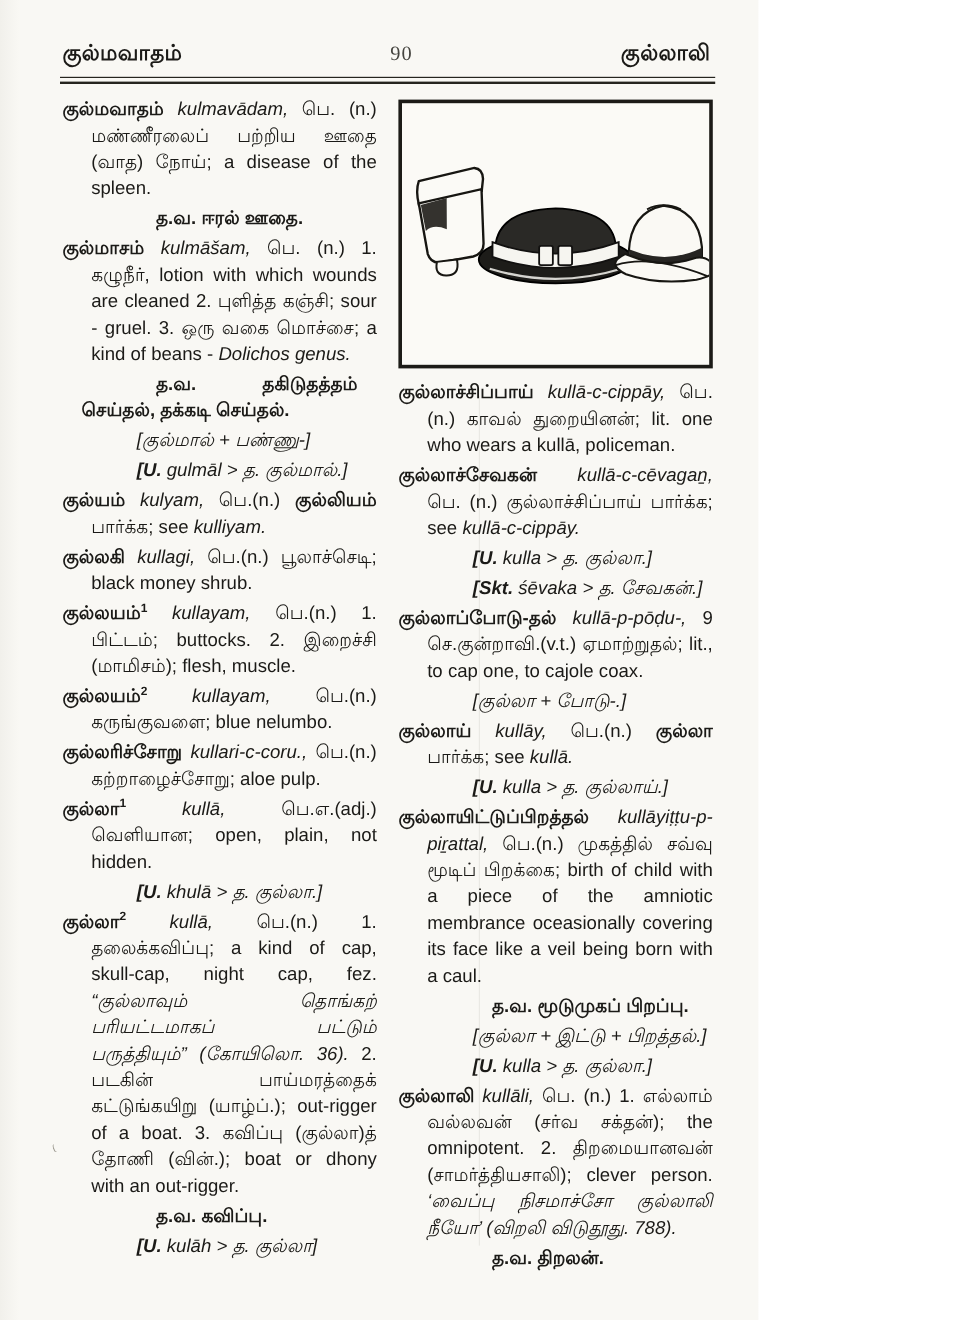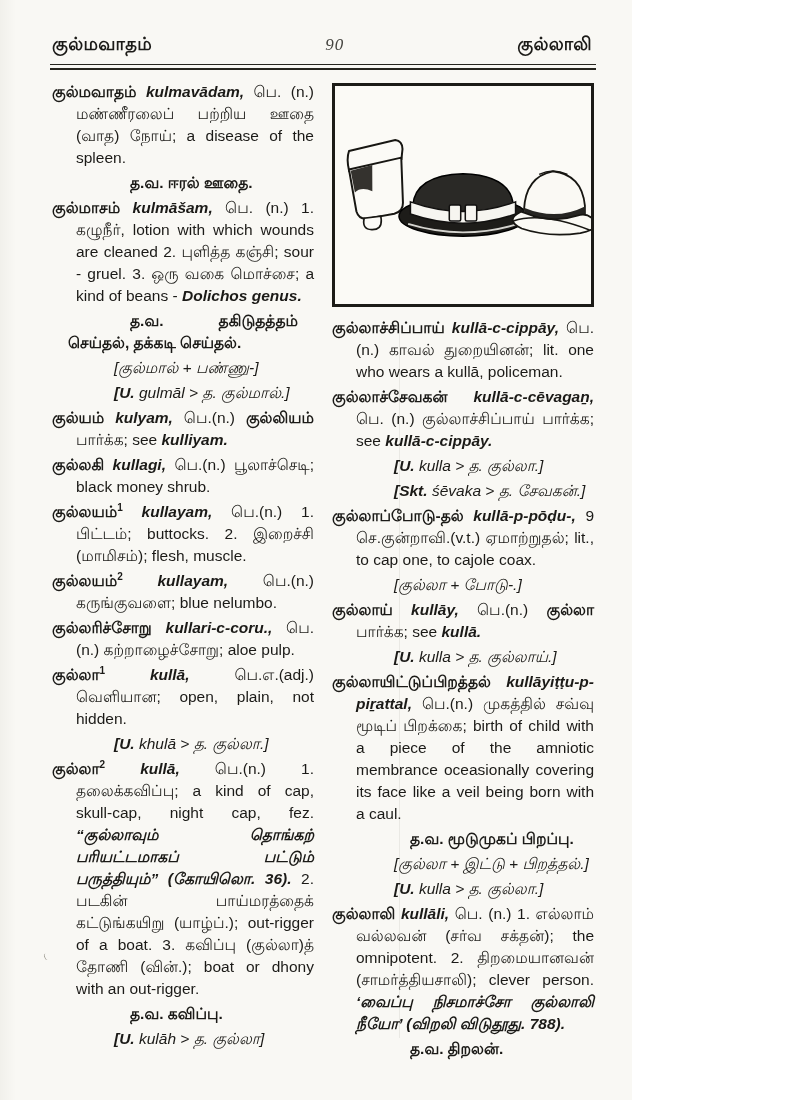--- a/index.html
+++ b/index.html
@@ -8,34 +8,34 @@
     background:linear-gradient(90deg,#f1f0eb 0,#f9f8f4 16px,#f9f8f4 786px,#f3f2ed 800px);
     color:#1b1a17;
     font-family:"Liberation Sans","DejaVu Sans",sans-serif;
   }
   .hdr{
     display:flex;justify-content:space-between;align-items:baseline;
     margin:34px 40px 0 52px;font-weight:700;font-size:18px;letter-spacing:.3px;
   }
   .pageno{
     font-family:"Liberation Serif","DejaVu Serif",serif;font-weight:400;
-    font-size:17px;color:#45443f;letter-spacing:1px;font-style:italic;
+    font-size:17px;color:#45443f;letter-spacing:1px;
   }
   .rule{margin:7px 36px 0 50px;height:3px;border-top:1px solid #26251f;border-bottom:2.5px solid #26251f;}
   .cols{
     display:grid;grid-template-columns:1fr 1fr;column-gap:18px;
     margin:11px 38px 0 52px;font-size:15.5px;line-height:22px;text-align:justify;
   }
   .col{min-width:0;}
   p{margin:0;}
   .p-entry{margin:0 0 3px;padding-left:24px;text-indent:-24px;}
   .p-tv{margin:1px 16px 3px;font-weight:700;text-indent:62px;}
   .p-ety{margin:1px 0 3px;font-style:italic;text-indent:62px;}
   .hw{font-weight:700;}
-  .tr,.eni,.tai{font-style:italic;font-weight:bold;}
+  .tr,.eni,.tai{font-style:italic;}
   .b{font-weight:700;}
   sup.sup{font-size:10px;font-weight:700;line-height:0;}
   .figure{
     height:224px;border:3px solid #1c1b17;background:#fbfaf6;
     margin:2px 0 10px;box-sizing:border-box;overflow:hidden;
   }
   .figure svg{display:block;width:100%;height:100%;}
   .divider{position:absolute;left:399px;top:330px;bottom:62px;width:1px;background:rgba(40,38,30,.07);}
   .stray{
     position:absolute;left:44px;top:953px;width:4px;height:7px;

